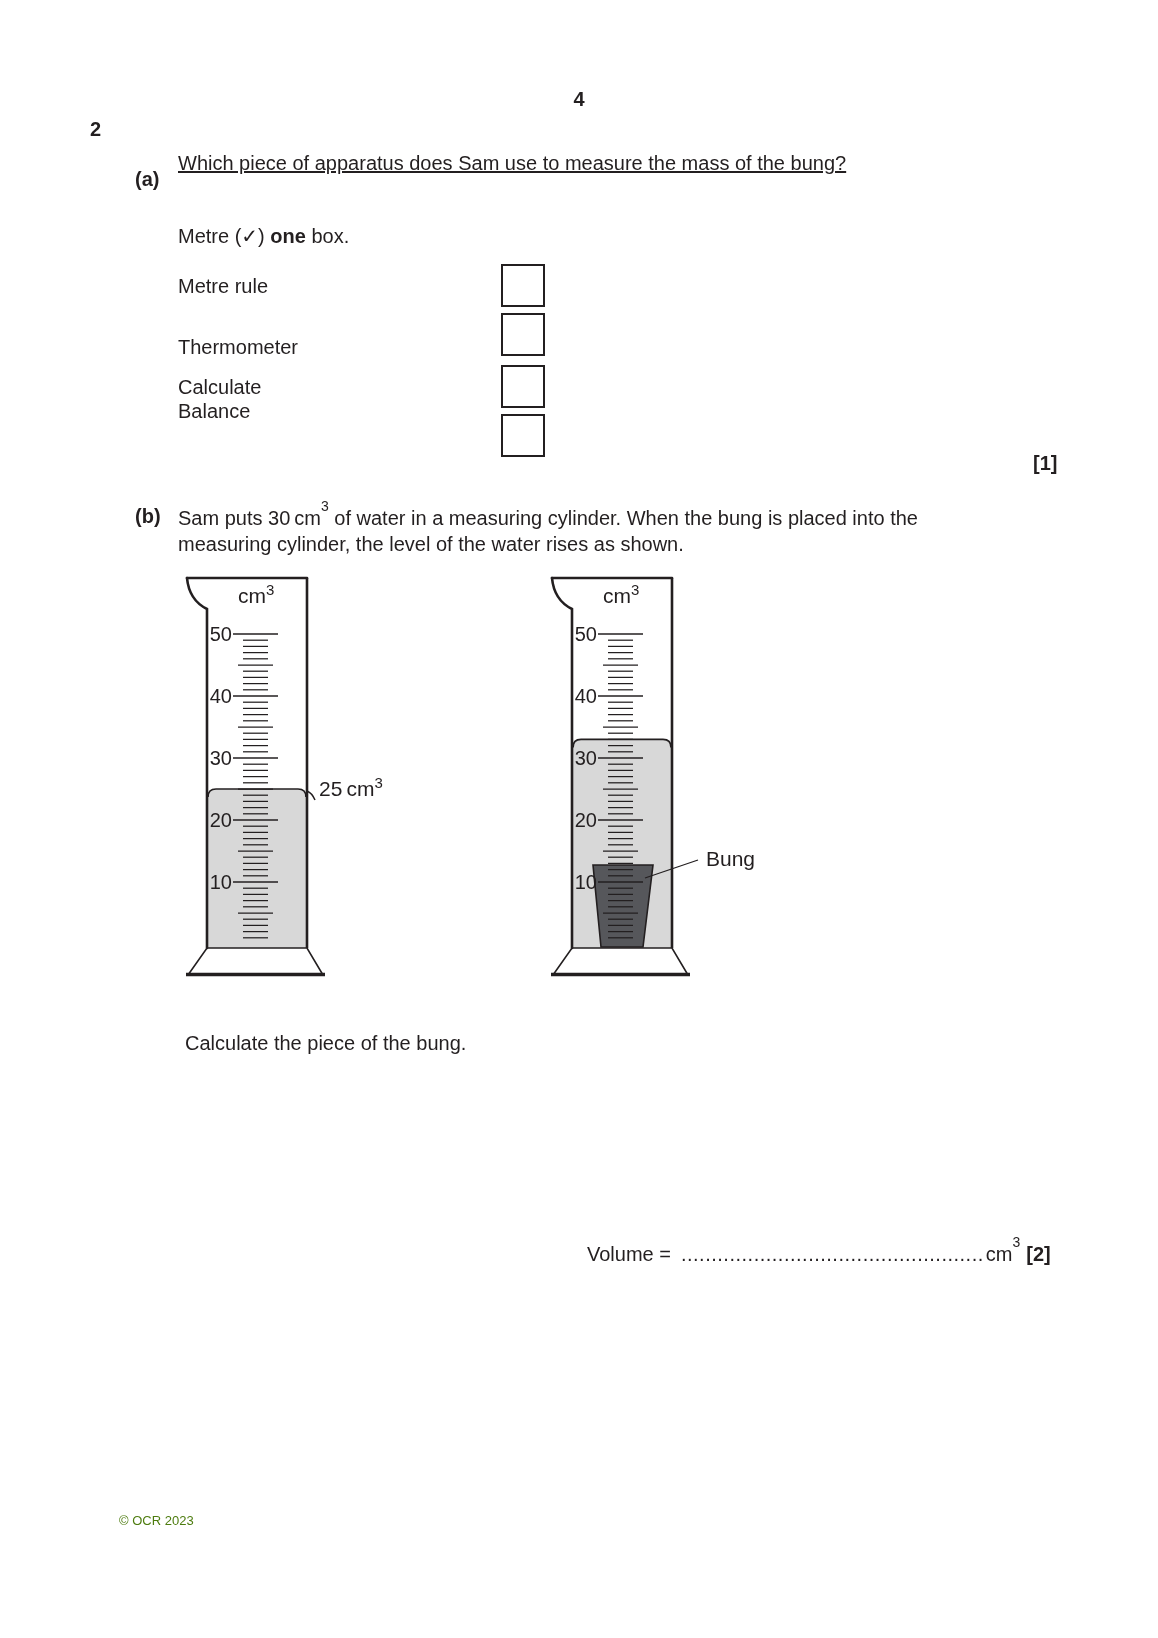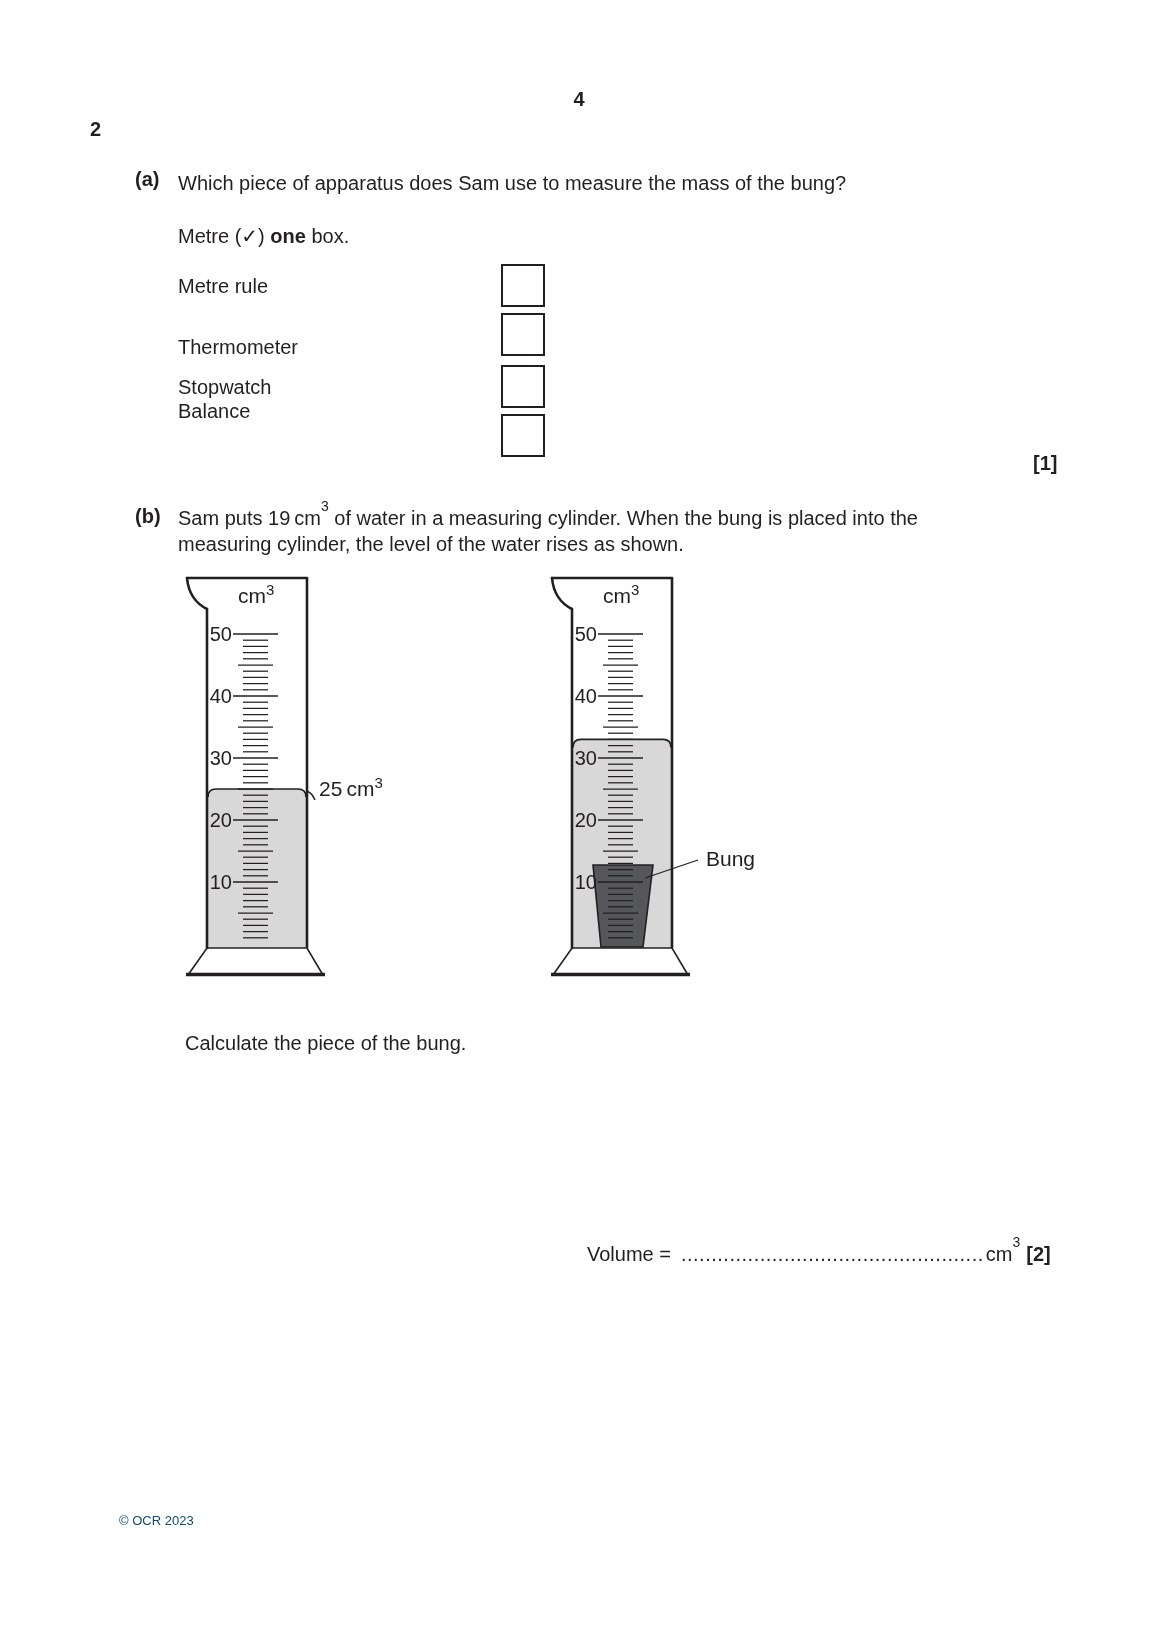--- a/index.html
+++ b/index.html
@@ -6,37 +6,37 @@
   .page{
     position:relative;width:1158px;height:1638px;background:#ffffff;overflow:hidden;
     font-family:"Liberation Sans", sans-serif;color:#231f20;font-size:20px;
   }
   .abs{position:absolute;}
   .b{font-weight:bold;margin-top:15px;}
   .pagenum{left:0;top:88px;width:1158px;text-align:center;font-weight:bold;}
   .qnum{left:90px;top:118px;font-weight:bold;}
   .qintro{left:137px;top:118px;}
   .pa-label{left:135px;top:168px;font-weight:bold;}
-  .pa-prompt{left:178px;top:172px;}
+  .pa-prompt{left:178px;top:152px;text-decoration:underline;}
   .tickline{left:178px;top:224px;}
   .opt-label{left:178px;}
   .opt-box{left:501px;width:44px;height:43px;border:2px solid #231f20;background:#fff;box-sizing:border-box;}
   .marks1{left:1033px;top:452px;font-weight:bold;}
   .pb-label{left:135px;top:505px;font-weight:bold;}
   .pb-text{left:178px;top:505px;width:784px;line-height:26px;}
   sup.s{font-size:14px;position:relative;top:-6px;line-height:0;}
   .cyl{top:548px;width:230px;height:440px;}
   .cyl-left{left:175px;}
   .cyl-right{left:540px;}
   .calc{left:185px;top:1032px;}
   .answerline{left:587px;top:1243px;white-space:nowrap;}
   .answerline .dots{margin-left:10px;letter-spacing:0.5px;}
   .answerline .unit{margin-left:2px;}
   .answerline .mk{font-weight:bold;margin-left:6px;}
-  .footer{left:119px;top:1513px;font-size:13px;color:#0c4a6e;}
+  .footer{left:119px;top:1513px;font-size:13px;color:#4d7c0f;}
   svg text{font-family:"Liberation Sans", sans-serif;fill:#231f20;}
 </style>
 </head>
 <body>
 
 <div class="page">
 
   <div class="abs pagenum">4</div>
 
   <div class="abs qnum">2</div>
@@ -45,30 +45,30 @@
   <div class="abs pa-prompt">Which piece of apparatus does Sam use to measure the mass of the bung?</div>
 
   <div class="abs tickline"><span>Metre (✓) </span><span class="b">one</span><span> box.</span></div>
 
   <div class="abs opt-label" style="top:275px;">Metre rule</div>
   <div class="abs opt-box" style="top:264px;"></div>
 
   <div class="abs opt-label" style="top:336px;">Thermometer</div>
   <div class="abs opt-box" style="top:313px;"></div>
 
-  <div class="abs opt-label" style="top:376px;">Stopwatch</div>
+  <div class="abs opt-label" style="top:376px;">Calculate</div>
   <div class="abs opt-box" style="top:365px;"></div>
 
   <div class="abs opt-label" style="top:400px;">Balance</div>
   <div class="abs opt-box" style="top:414px;"></div>
 
   <div class="abs marks1">[1]</div>
 
   <div class="abs pb-label">(b)</div>
-  <div class="abs pb-text"><span>Sam puts 19 cm</span><sup class="s">3</sup><span> of water in a measuring cylinder. When the bung is placed into the measuring cylinder, the level of the water rises as shown.</span></div>
+  <div class="abs pb-text"><span>Sam puts 30 cm</span><sup class="s">3</sup><span> of water in a measuring cylinder. When the bung is placed into the measuring cylinder, the level of the water rises as shown.</span></div>
 
   <div class="abs cyl cyl-left" id="cyl0"><svg viewBox="0 0 230 440" width="230" height="440">
         <path d="M33,400 L33,249 Q33,241 41,241 L123,241 Q131,241 131,249 L131,400 Z" fill="#d8d8d8" stroke="none"></path>
         <g>
           <line x1="68" y1="389.8" x2="93" y2="389.8" stroke="#231f20" stroke-width="1.25"></line>
           <line x1="68" y1="383.6" x2="93" y2="383.6" stroke="#231f20" stroke-width="1.25"></line>
           <line x1="68" y1="377.40000000000003" x2="93" y2="377.40000000000003" stroke="#231f20" stroke-width="1.25"></line>
           <line x1="68" y1="371.2" x2="93" y2="371.2" stroke="#231f20" stroke-width="1.25"></line>
           <line x1="63" y1="365" x2="98" y2="365" stroke="#231f20" stroke-width="1.25"></line>
           <line x1="68" y1="358.8" x2="93" y2="358.8" stroke="#231f20" stroke-width="1.25"></line>

